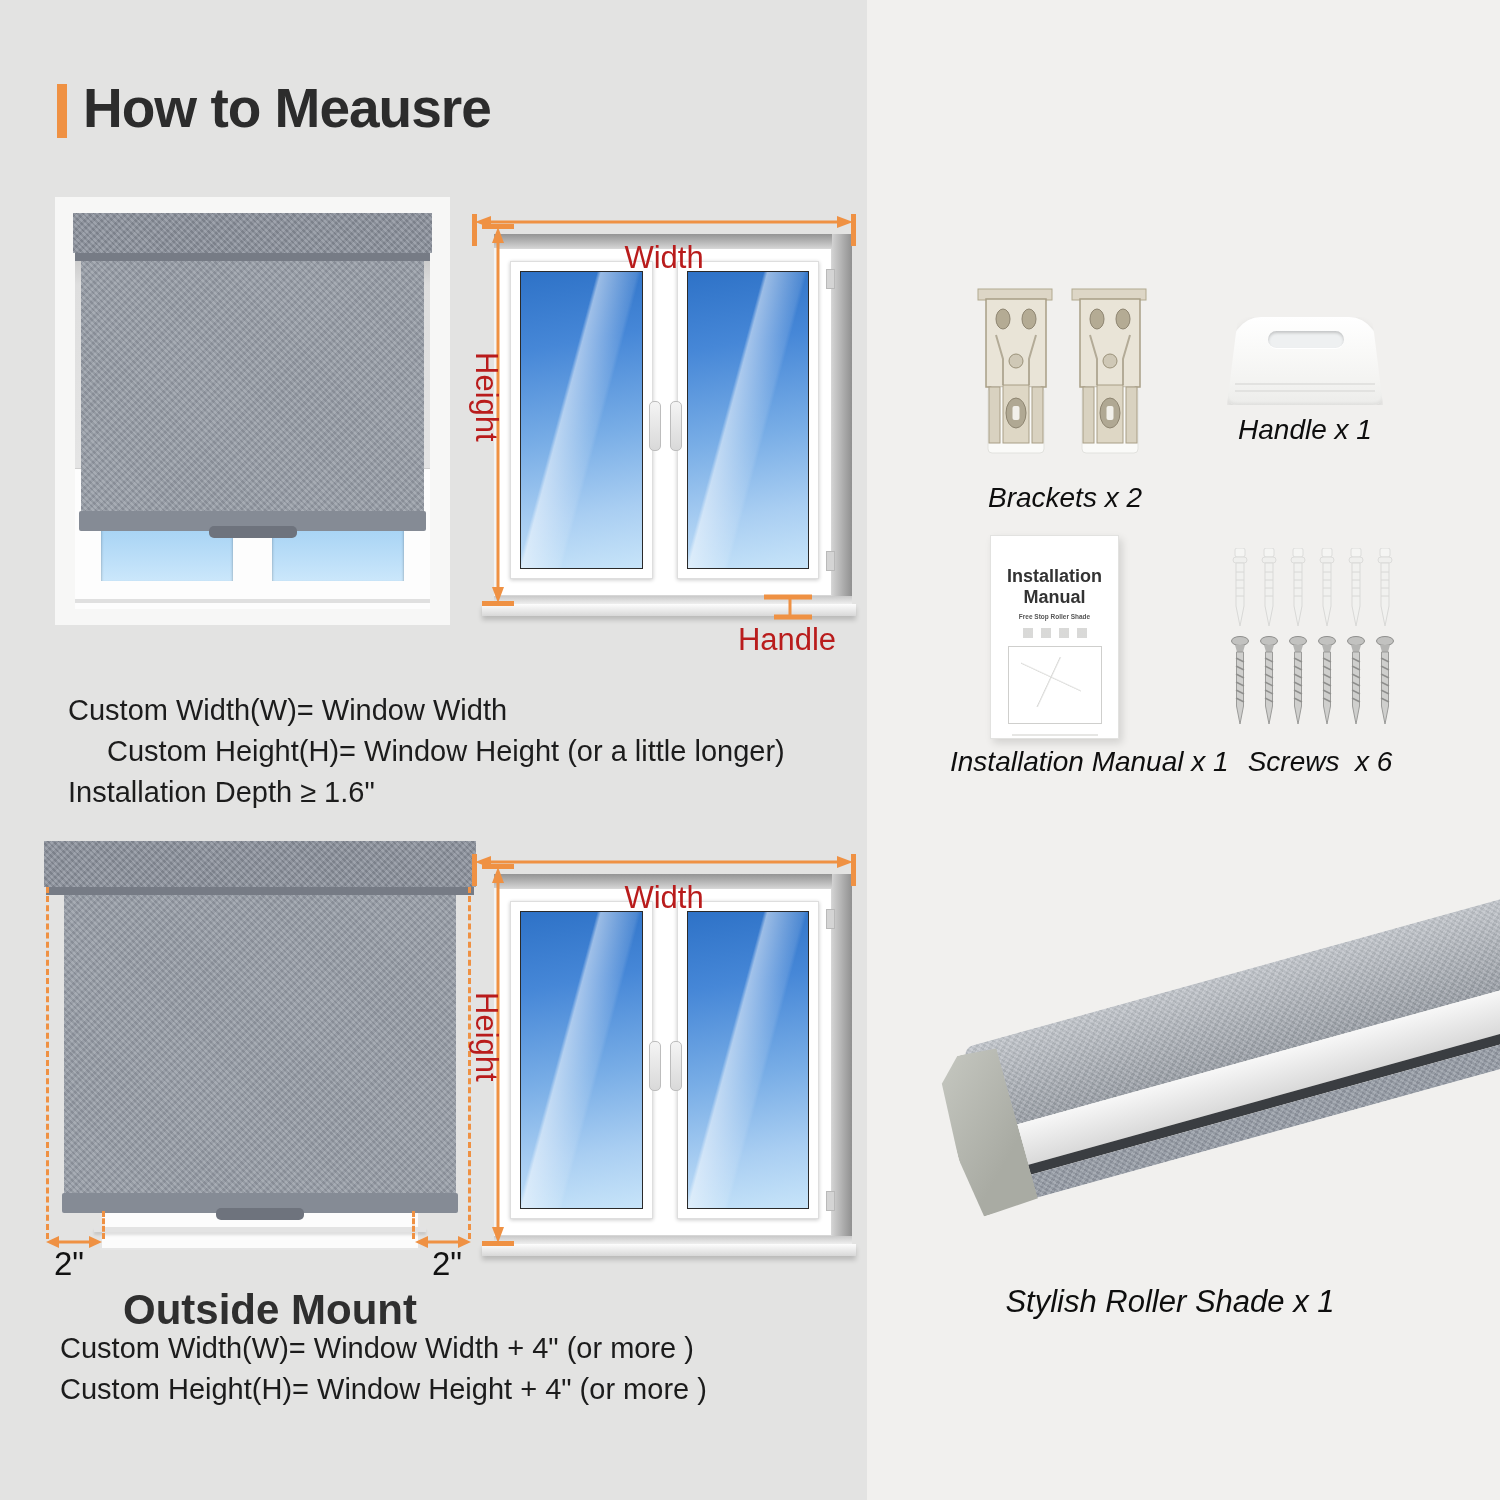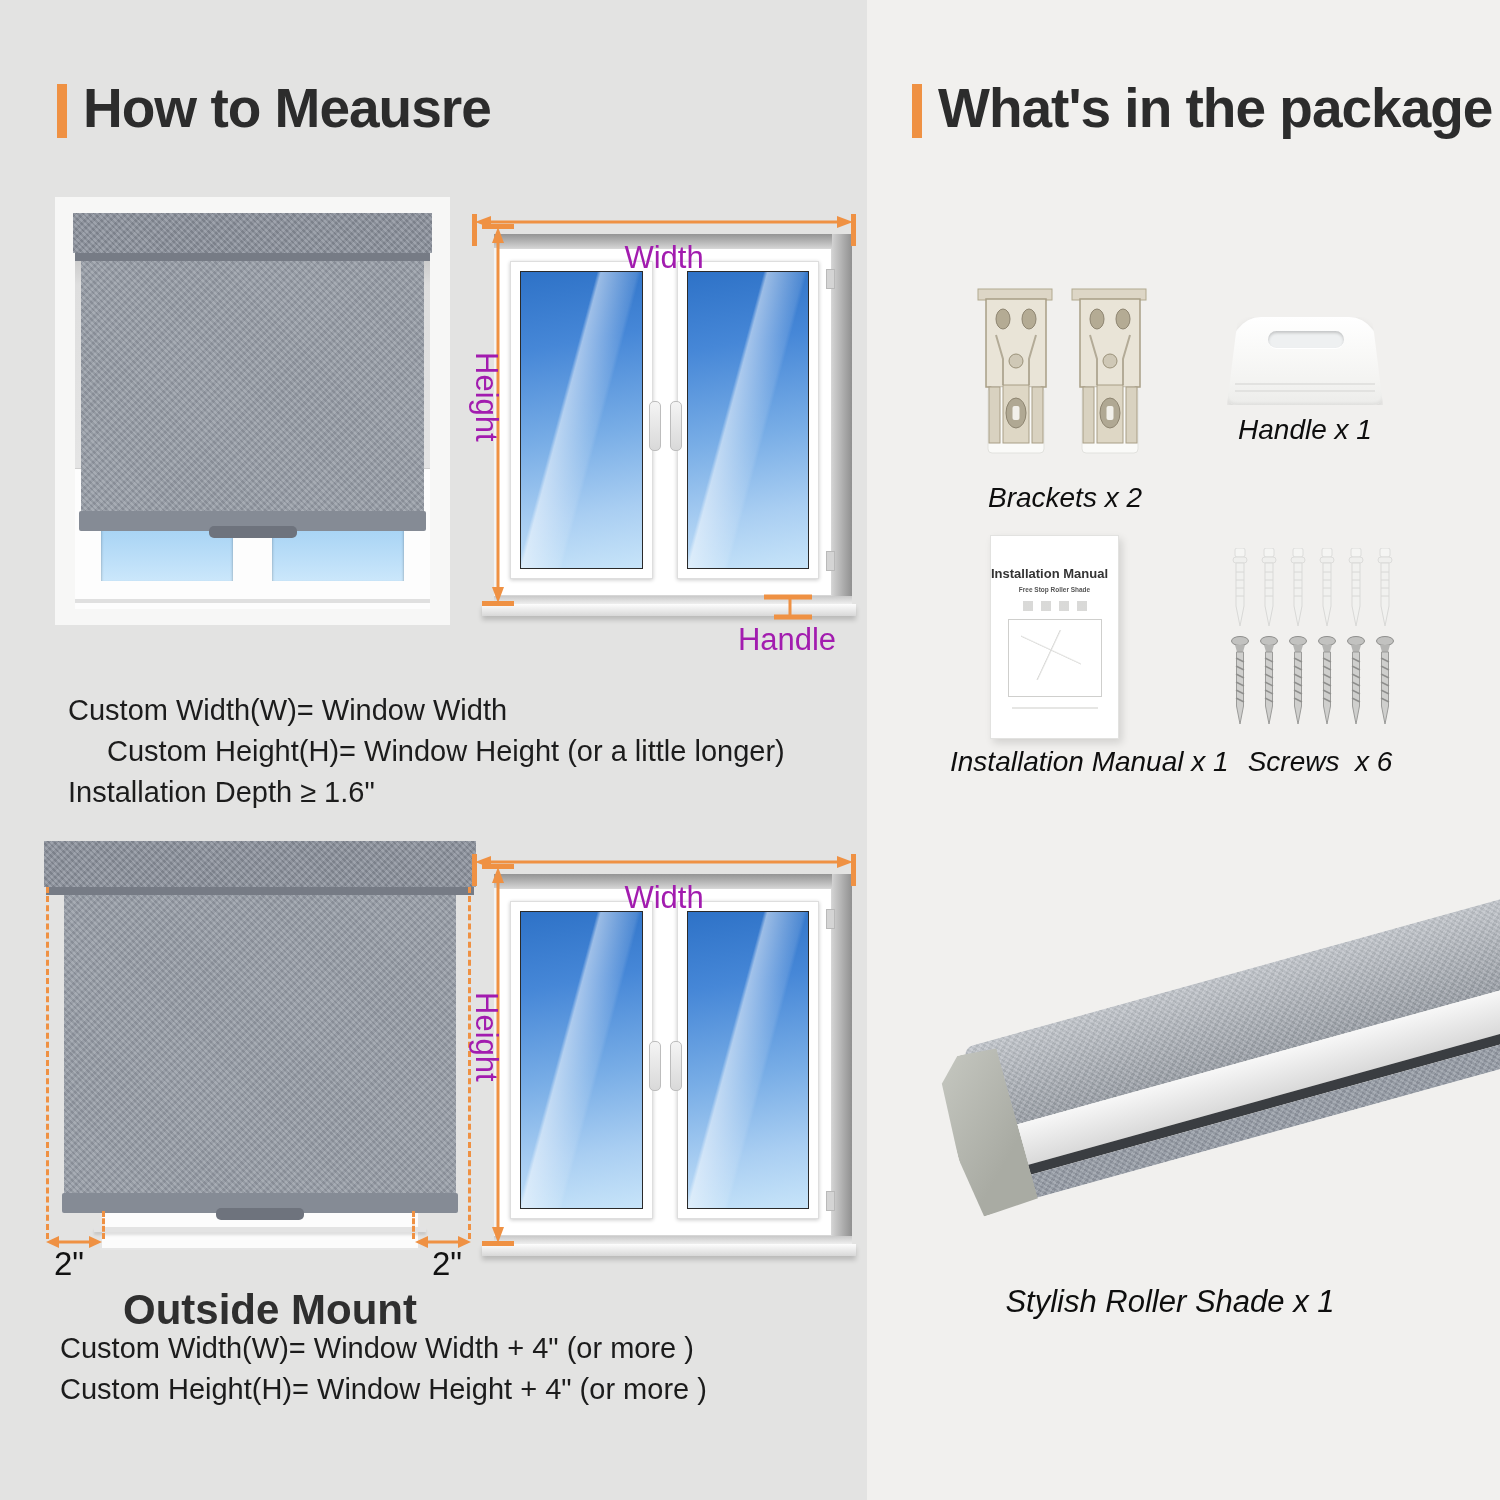--- a/index.html
+++ b/index.html
@@ -10,21 +10,21 @@
   .panel-right{left:867px;width:633px;background:#f1f0ee;}
 
   
   .sec-title{position:absolute;display:flex;align-items:flex-start;gap:16px;}
   .accent-bar{width:10px;height:54px;background:#ef9143;margin-top:4px;}
   .sec-title .t{font-size:55px;font-weight:bold;color:#2c2c2c;letter-spacing:-1px;line-height:1.05;}
 
   
   .mount-heading{position:absolute;font-size:42px;font-weight:bold;color:#2f2f2f;width:540px;text-align:center;}
   .spec-line{position:absolute;font-size:29px;color:#1c1c1c;white-space:pre;}
-  .measure-label{position:absolute;font-size:31px;color:#a21caf;}
+  .measure-label{position:absolute;font-size:31px;color:#b91c1c;}
   .pkg-label{position:absolute;font-size:28px;font-weight:normal;font-style:italic;color:#0e0e0e;white-space:pre;text-align:center;}
   .overlap-label{position:absolute;font-size:33px;color:#121212;}
 
   
   .linen{background-color:#969ca6;
     background-image:
       repeating-linear-gradient(45deg,rgba(255,255,255,.10) 0 2px,rgba(0,0,0,.05) 2px 4px),
       repeating-linear-gradient(-45deg,rgba(255,255,255,.07) 0 3px,rgba(0,0,0,.05) 3px 6px);}
   .linen-dark{background-color:#8b919c;
     background-image:
@@ -94,21 +94,21 @@
   .handle-body{position:absolute;inset:0;background:linear-gradient(180deg,#ffffff,#f4f4f2 70%,#ececea);
       border-radius:34px 34px 10px 10px / 44px 44px 8px 8px;box-shadow:0 4px 8px rgba(0,0,0,.12),inset 0 -2px 3px rgba(0,0,0,.05);
       clip-path:polygon(7% 0,93% 0,100% 100%,0 100%);}
   .handle-slot{position:absolute;left:41px;top:14px;width:76px;height:17px;background:#eef0f1;border-radius:9px;
       box-shadow:inset 0 2px 3px rgba(0,0,0,.18),0 1px 0 #fff;}
   .handle-line{position:absolute;left:8px;right:8px;height:2px;background:#e2e2e0;}
   .handle-line.l1{bottom:20px;} .handle-line.l2{bottom:13px;}
 
   .manual{position:absolute;left:990px;top:535px;width:127px;height:202px;background:#fff;border:1px solid #e2e2e0;
       box-shadow:3px 4px 8px rgba(0,0,0,.13);}
-  .m-title{margin-top:30px;font-size:13px;font-weight:bold;color:#333;}
+  .m-title{margin-top:30px;text-align:center;font-size:18px;font-weight:bold;color:#333;}
   .m-sub{margin-top:4px;text-align:center;font-size:9px;font-weight:bold;color:#555;transform:scale(.72);}
   .m-marks{margin:6px auto 0;width:64px;height:10px;
       background:repeating-linear-gradient(90deg,#c9c9c7 0 10px,transparent 10px 18px);opacity:.7;}
   .m-diagram{margin:8px auto 0;width:92px;height:76px;border:1px solid #cfcfcd;position:relative;background:#fff;}
   .m-diagram:before{content:"";position:absolute;left:12px;top:10px;width:60px;height:50px;
       background:linear-gradient(115deg,transparent 46%,#d9d9d7 47%,transparent 49%),
                  linear-gradient(25deg,transparent 55%,#dededc 56%,transparent 58%);}
   .m-foot{margin:10px auto 0;width:86px;height:2px;background:#e6e6e4;}
   .anchor{position:absolute;top:548px;}
   .screw{position:absolute;top:636px;}
@@ -275,24 +275,20 @@
       <div class="measure-label wd-height-label">Height</div>
     </div>
 
     <div class="mount-heading" style="left:0px;top:1286px;">Outside Mount</div>
     <div class="spec-line" style="left:60px;top:1332px;">Custom Width(W)= Window Width + 4" (or more )</div>
     <div class="spec-line" style="left:60px;top:1373px;">Custom Height(H)= Window Height + 4" (or more )</div>
   </div>
 
   <div class="panel panel-right"></div>
 
-  <div class="sec-title" style="left:912px;top:80px;">
-    <div class="accent-bar"></div>
-    <div class="t">What's in the package</div>
-  </div>
 
   <svg class="bracket" style="left:976px;top:287px;" viewBox="0 0 80 172">
     <rect x="2" y="2" width="74" height="11" fill="#ddd6c6" stroke="#b2a98f" stroke-width="1"></rect>
     <rect x="10" y="12" width="60" height="88" fill="#e9e4d7" stroke="#a89e86" stroke-width="1.5"></rect>
     <ellipse cx="27" cy="32" rx="7" ry="10" fill="#b4ab94" stroke="#8d8470"></ellipse>
     <ellipse cx="53" cy="32" rx="7" ry="10" fill="#b4ab94" stroke="#8d8470"></ellipse>
     <path d="M20 48 L27 72 L27 98" fill="none" stroke="#b3ab97" stroke-width="2"></path>
     <path d="M60 48 L53 72 L53 98" fill="none" stroke="#b3ab97" stroke-width="2"></path>
     <circle cx="40" cy="74" r="7" fill="#cfc8b6" stroke="#9a9179"></circle>
     <rect x="12" y="100" width="56" height="66" rx="4" fill="#fafaf8" stroke="#e2e2de"></rect>

